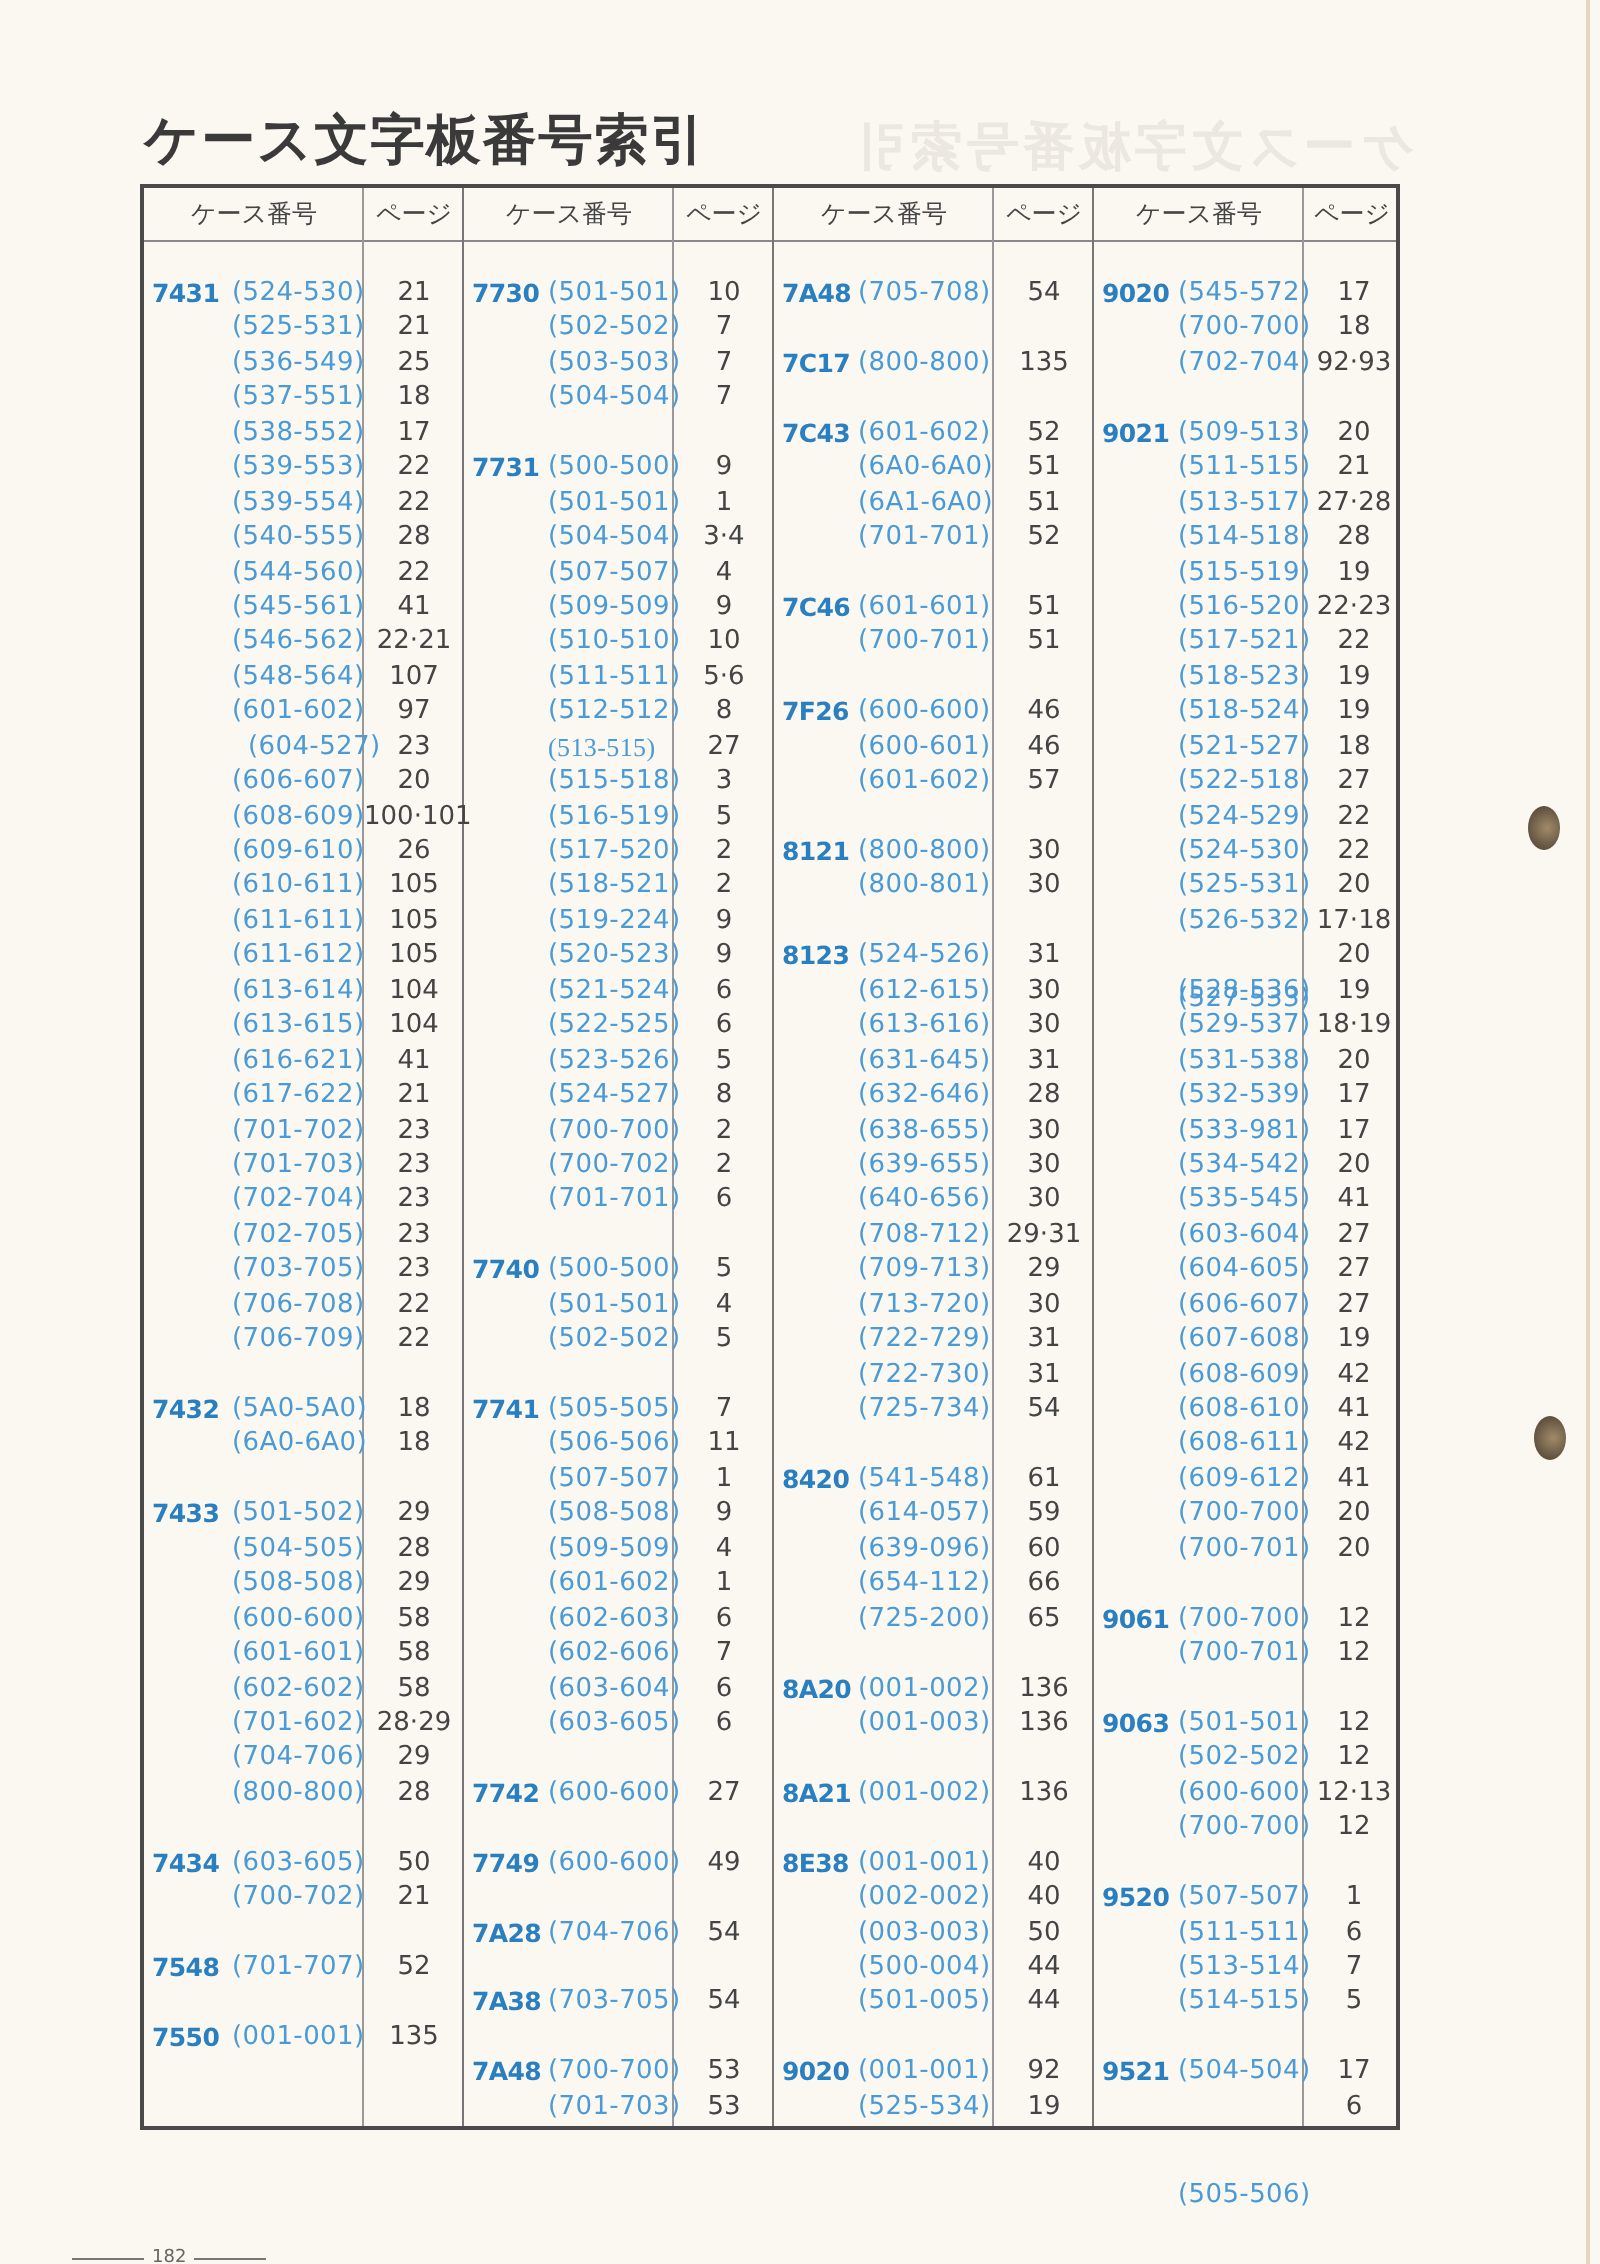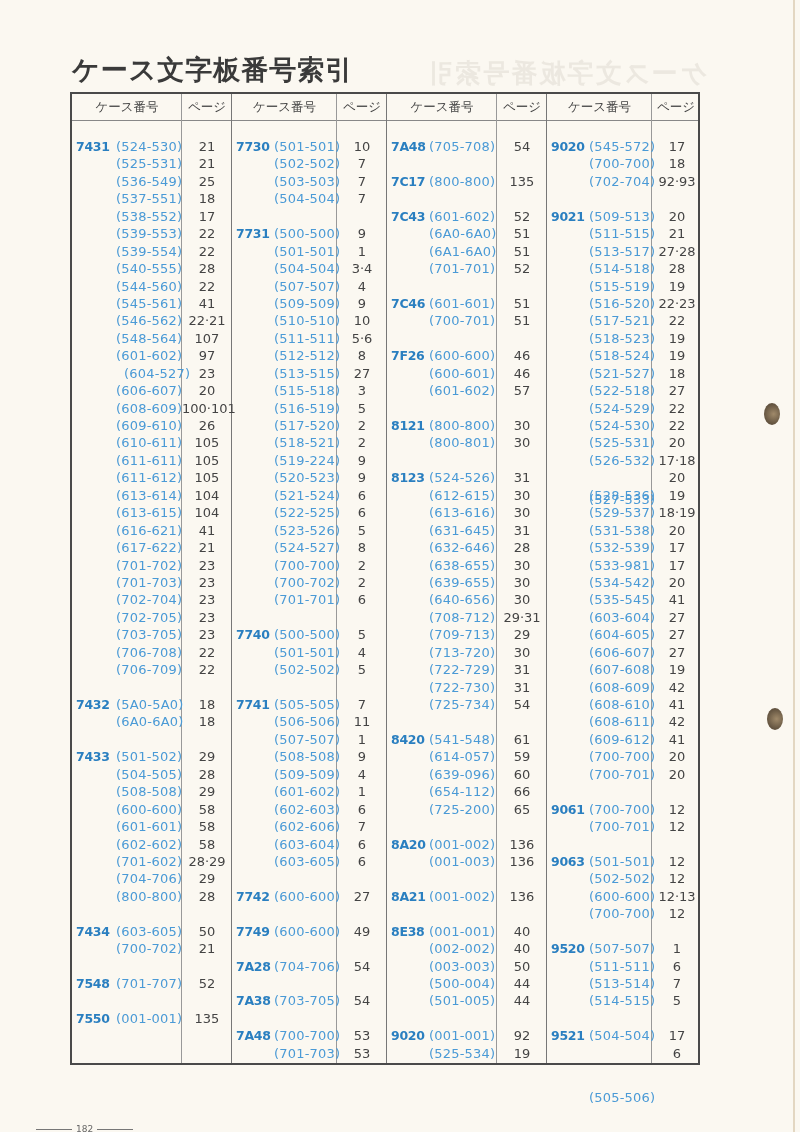--- a/index.html
+++ b/index.html
@@ -311,21 +311,21 @@
       </div>
       <div class="row">
         <span class="code" style="left: 42px;">(511-511)</span>
         <span class="pg" style="left: 105px; width: 50px;">5·6</span>
       </div>
       <div class="row">
         <span class="code" style="left: 42px;">(512-512)</span>
         <span class="pg" style="left: 105px; width: 50px;">8</span>
       </div>
       <div class="row">
-        <span class="code" style="left: 42px;">(513-515)</span>
+        <span class="code" style="left: 42px; font-family: Liberation Serif, serif;">(513-515)</span>
         <span class="pg" style="left: 105px; width: 50px;">27</span>
       </div>
       <div class="row">
         <span class="code" style="left: 42px;">(515-518)</span>
         <span class="pg" style="left: 105px; width: 50px;">3</span>
       </div>
       <div class="row">
         <span class="code" style="left: 42px;">(516-519)</span>
         <span class="pg" style="left: 105px; width: 50px;">5</span>
       </div>

